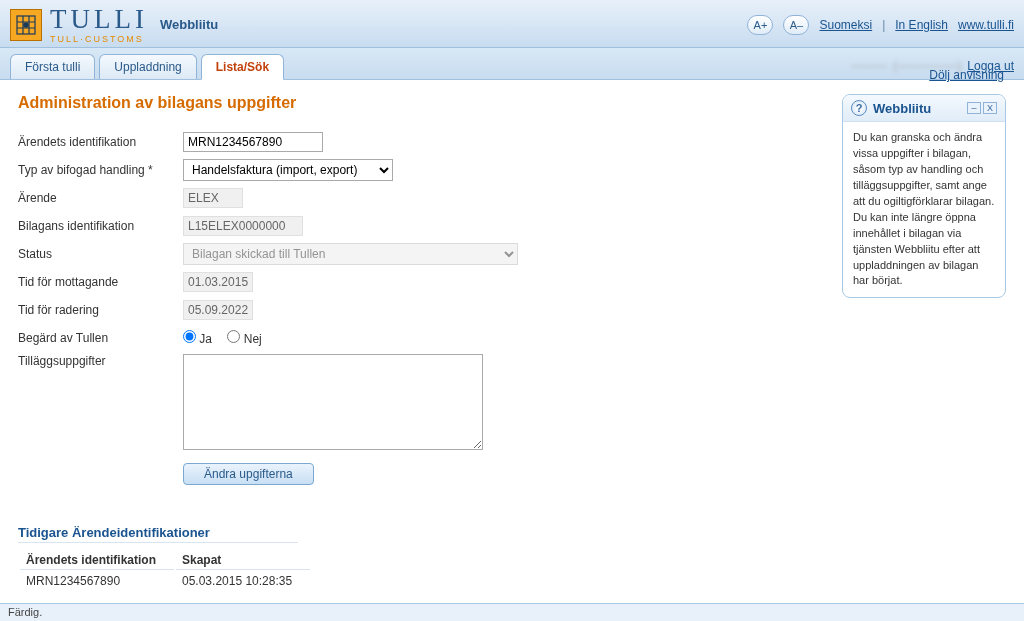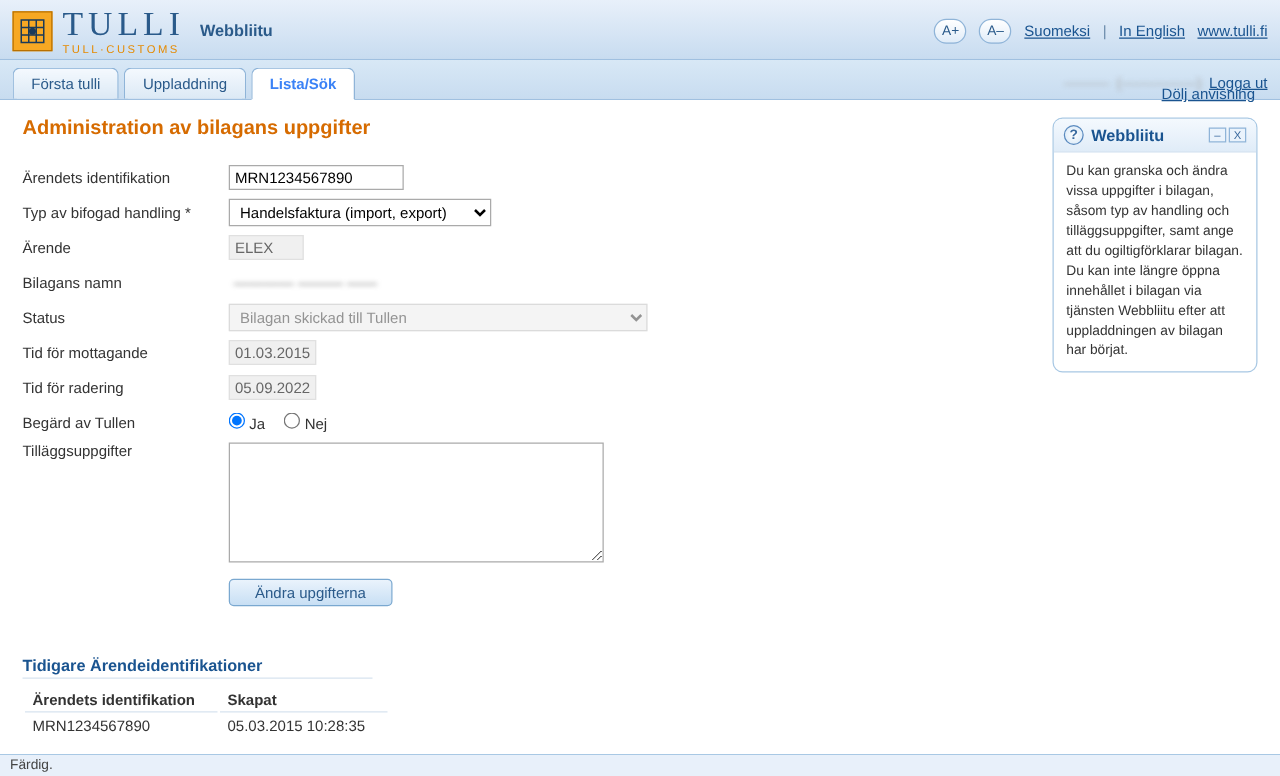--- a/index.html
+++ b/index.html
@@ -54,21 +54,21 @@
       border-radius: 6px 6px 0 0;
       background: linear-gradient(to bottom, #f4f9fe, #dce9f5);
       color: #2a5a8a;
       margin-right: 4px;
       cursor: pointer;
       font-size: 12px;
     }
     .tab.active {
       background: #fff;
       font-weight: bold;
-      color: #3b82f6;
+      color: #c2410c;
       border-bottom: 1px solid #fff;
       position: relative;
       top: 1px;
       margin-top: 11px;
     }
     .tabbar-right { margin-left: auto; display: flex; align-items: center; gap: 6px; font-size: 12px; padding-bottom: 6px; }
     .tabbar-right .blur { color: #aaa; filter: blur(2px); }
     .tabbar-right a { color: #1a5490; text-decoration: underline; }
     .hide-instr { margin-left: auto; padding-right: 10px; }
     .hide-instr a { color: #1a5490; text-decoration: underline; font-size: 12px; }
@@ -206,22 +206,22 @@
           <select style="width:210px">
             <option>Handelsfaktura (import, export)</option>
           </select>
         </div>
       </div>
       <div class="form-row">
         <div class="form-label">Ärende</div>
         <div class="form-value"><span class="static">ELEX</span></div>
       </div>
       <div class="form-row">
-        <div class="form-label">Bilagans namn</div>
-        <div class="form-value"><span class="static blur">———— ——— ——</span></div>
+        <div class="form-label">Bilagans identifikation</div>
+        <div class="form-value"><span class="static" style="min-width:120px">L15ELEX0000000</span></div>
       </div>
       <div class="form-row">
         <div class="form-label">Status</div>
         <div class="form-value">
           <select class="readonly" style="width:335px" disabled="">
             <option>Bilagan skickad till Tullen</option>
           </select>
         </div>
       </div>
       <div class="form-row">

